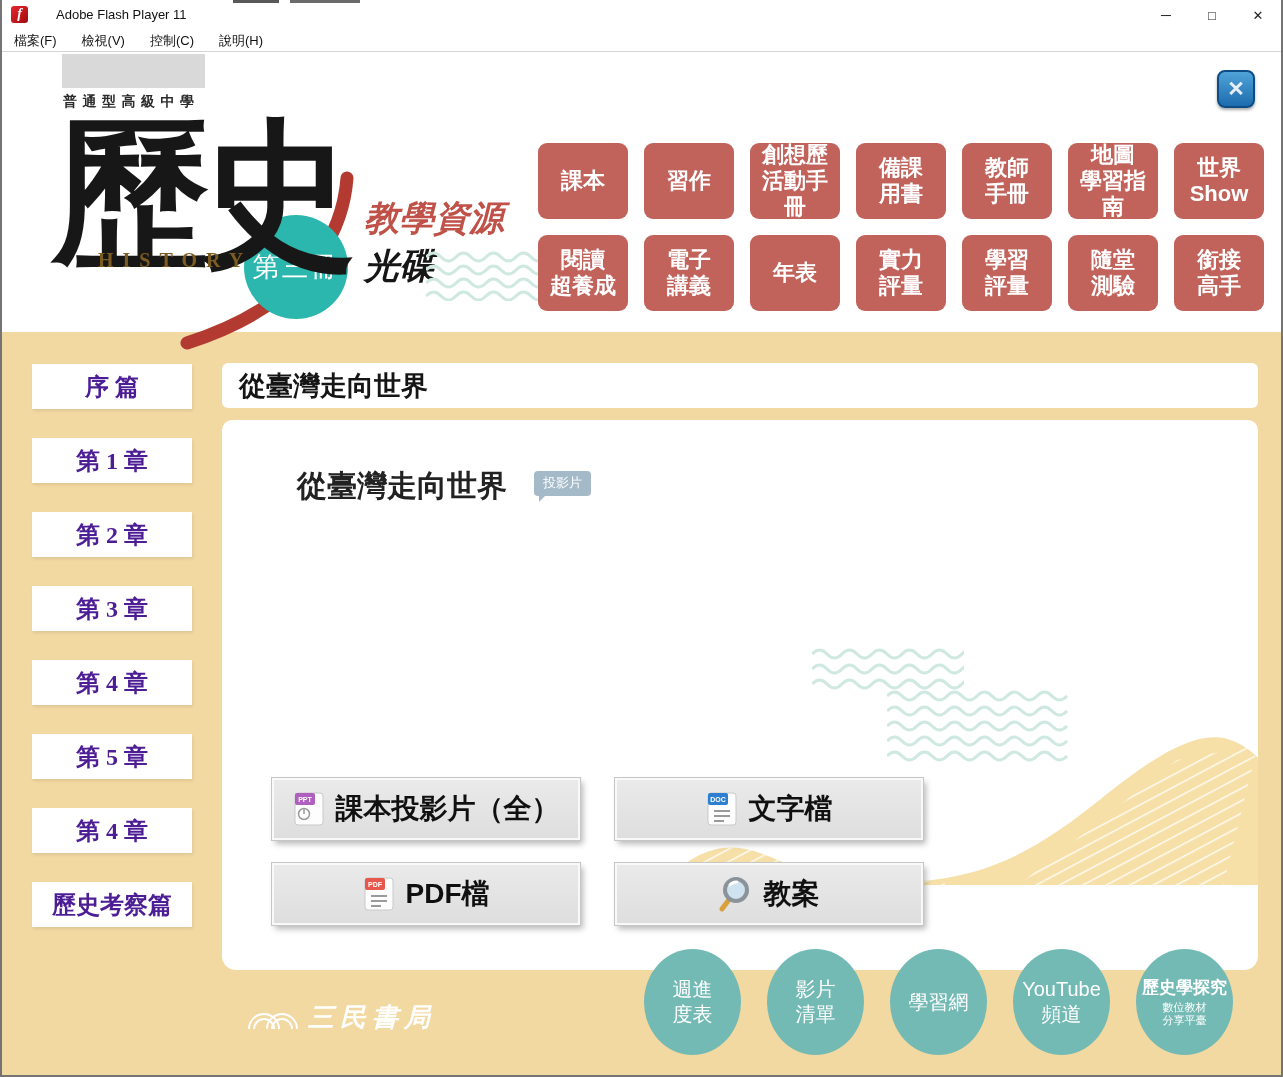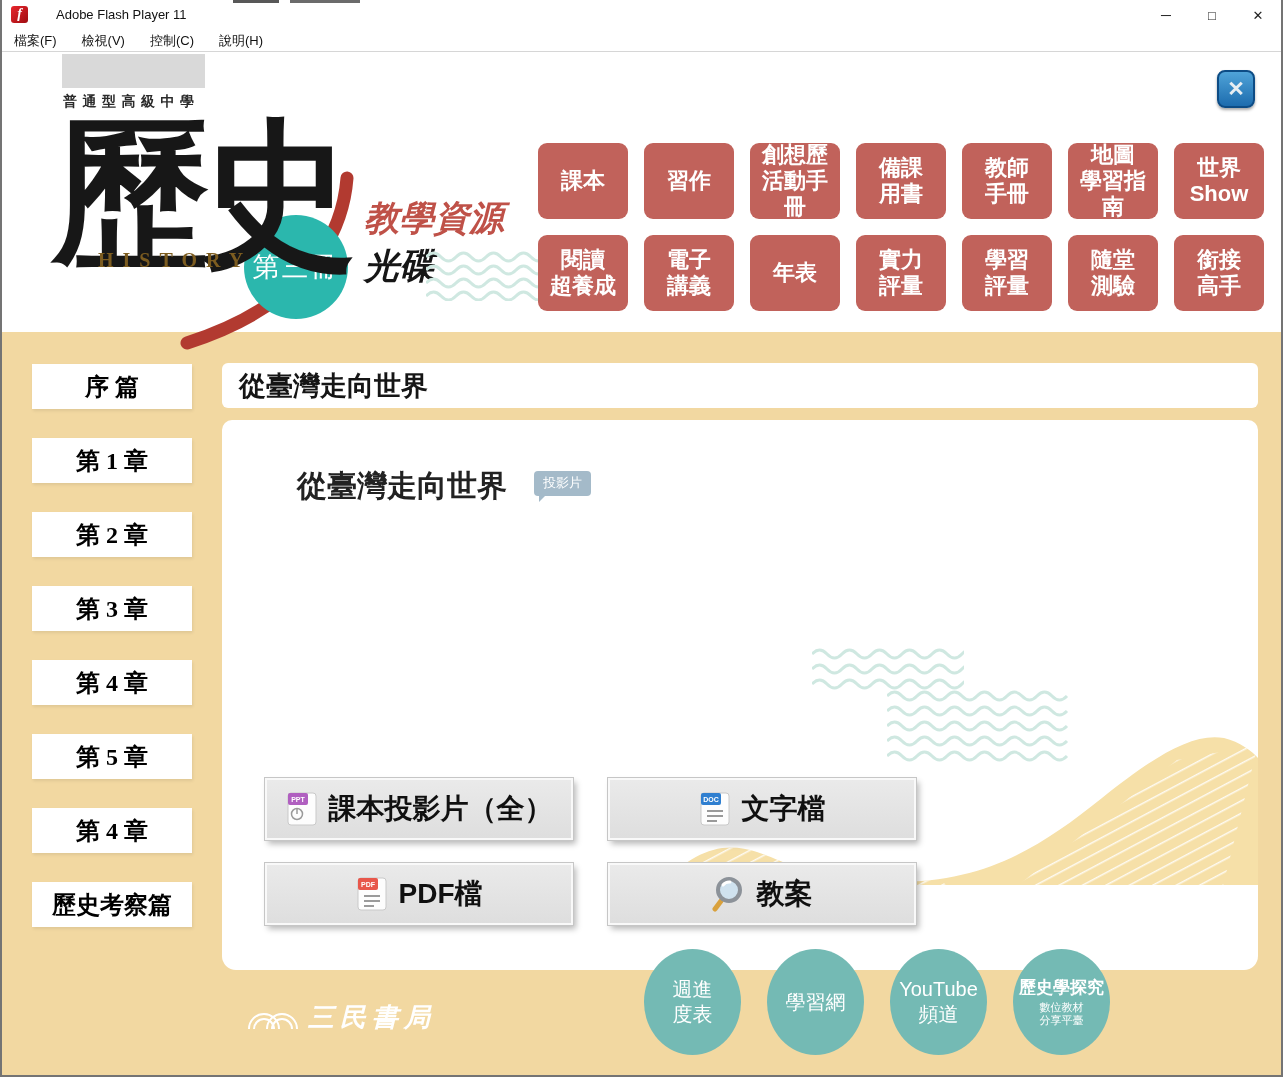--- a/index.html
+++ b/index.html
@@ -50,34 +50,34 @@
   .nav-grid { position:absolute; left:536px; top:90px; display:grid;
               grid-template-columns:repeat(7,90px); grid-auto-rows:76px; column-gap:16px; row-gap:16px; }
   .nav-btn { border:0; border-radius:9px; background:#c1625b; color:#fff; cursor:pointer;
              font-size:22px; line-height:1.18; font-weight:600; white-space:pre-line;
              display:flex; align-items:center; justify-content:center; text-align:center; padding:2px;
              font-family:"Liberation Sans", sans-serif; }
   
   .main { position:absolute; top:332px; left:0; right:0; bottom:0; background:#f2d8a1; }
   .sidebar { position:absolute; left:30px; top:32px; display:flex; flex-direction:column; gap:29px; }
   .side-btn { width:160px; height:45px; background:#fff; border:0; cursor:pointer;
-              font-family:"Liberation Serif", serif; font-size:24px; font-weight:700; color:#000000;
+              font-family:"Liberation Serif", serif; font-size:24px; font-weight:700; color:#4c1d95;
               box-shadow:1px 2px 3px rgba(0,0,0,.08); }
   .section-bar { position:absolute; left:220px; top:31px; width:1036px; height:45px; background:#fff;
                  border-radius:6px; display:flex; align-items:center; padding-left:17px; }
   .section-title { font-size:27px; font-weight:700; color:#151515; }
   .content-panel { position:absolute; left:220px; top:88px; width:1036px; height:550px; background:#fff;
                    border-radius:10px 10px 14px 14px; }
   .content-heading { position:absolute; left:75px; top:46px; font-size:30px; font-weight:600; color:#222; z-index:2; }
   .slide-tag { position:absolute; left:312px; top:51px; background:#a4bac9; color:#fff; font-size:13px;
                padding:3px 9px 4px; border-radius:4px; z-index:2; }
   .slide-tag::after { content:""; position:absolute; left:5px; bottom:-6px; border:4px solid transparent;
                       border-top-color:#a4bac9; border-left-color:#a4bac9; }
   .hill { position:absolute; left:0; top:0; z-index:0; pointer-events:none; }
-  .res-grid { position:absolute; left:43px; top:358px; display:grid; z-index:2;
+  .res-grid { position:absolute; left:50px; top:358px; display:grid; z-index:2;
               grid-template-columns:308px 308px; grid-auto-rows:62px; column-gap:35px; row-gap:23px; }
   .res-btn { background:linear-gradient(180deg,#eaeaea,#dedede); border:2px solid #f9f9f9;
              box-shadow:0 0 0 1px #c6c6c6, 3px 4px 6px rgba(0,0,0,.28); cursor:pointer;
              display:flex; align-items:center; justify-content:center; gap:11px;
              font-size:28px; font-weight:700; color:#101010; font-family:"Liberation Sans", sans-serif; }
   .res-btn svg { flex:0 0 auto; }
   
   .footer-circles { position:absolute; left:642px; top:617px; display:flex; gap:26px; z-index:3; }
   .circle-btn { width:97px; height:106px; border-radius:50%; border:0; background:#74bab4; color:#fff;
                 cursor:pointer; font-size:20px; line-height:1.25; white-space:pre-line; text-align:center;
@@ -261,20 +261,22 @@
             <path d="M 11 9 A 8 8 0 0 1 18 6" stroke="#ffffff" stroke-width="3" fill="none" stroke-linecap="round"></path>
           </svg>
           <span>教案</span>
         </button>
       </div>
     </div>
 
     <div class="footer-circles">
       <button class="circle-btn">週進
 度表</button>
+      <button class="circle-btn">影片
+清單</button>
       <button class="circle-btn">學習網</button>
       <button class="circle-btn">YouTube
 頻道</button>
       <button class="circle-btn">
         <span class="big">歷史學探究</span>
         <span class="sub">數位教材
 分享平臺</span>
       </button>
     </div>
 

